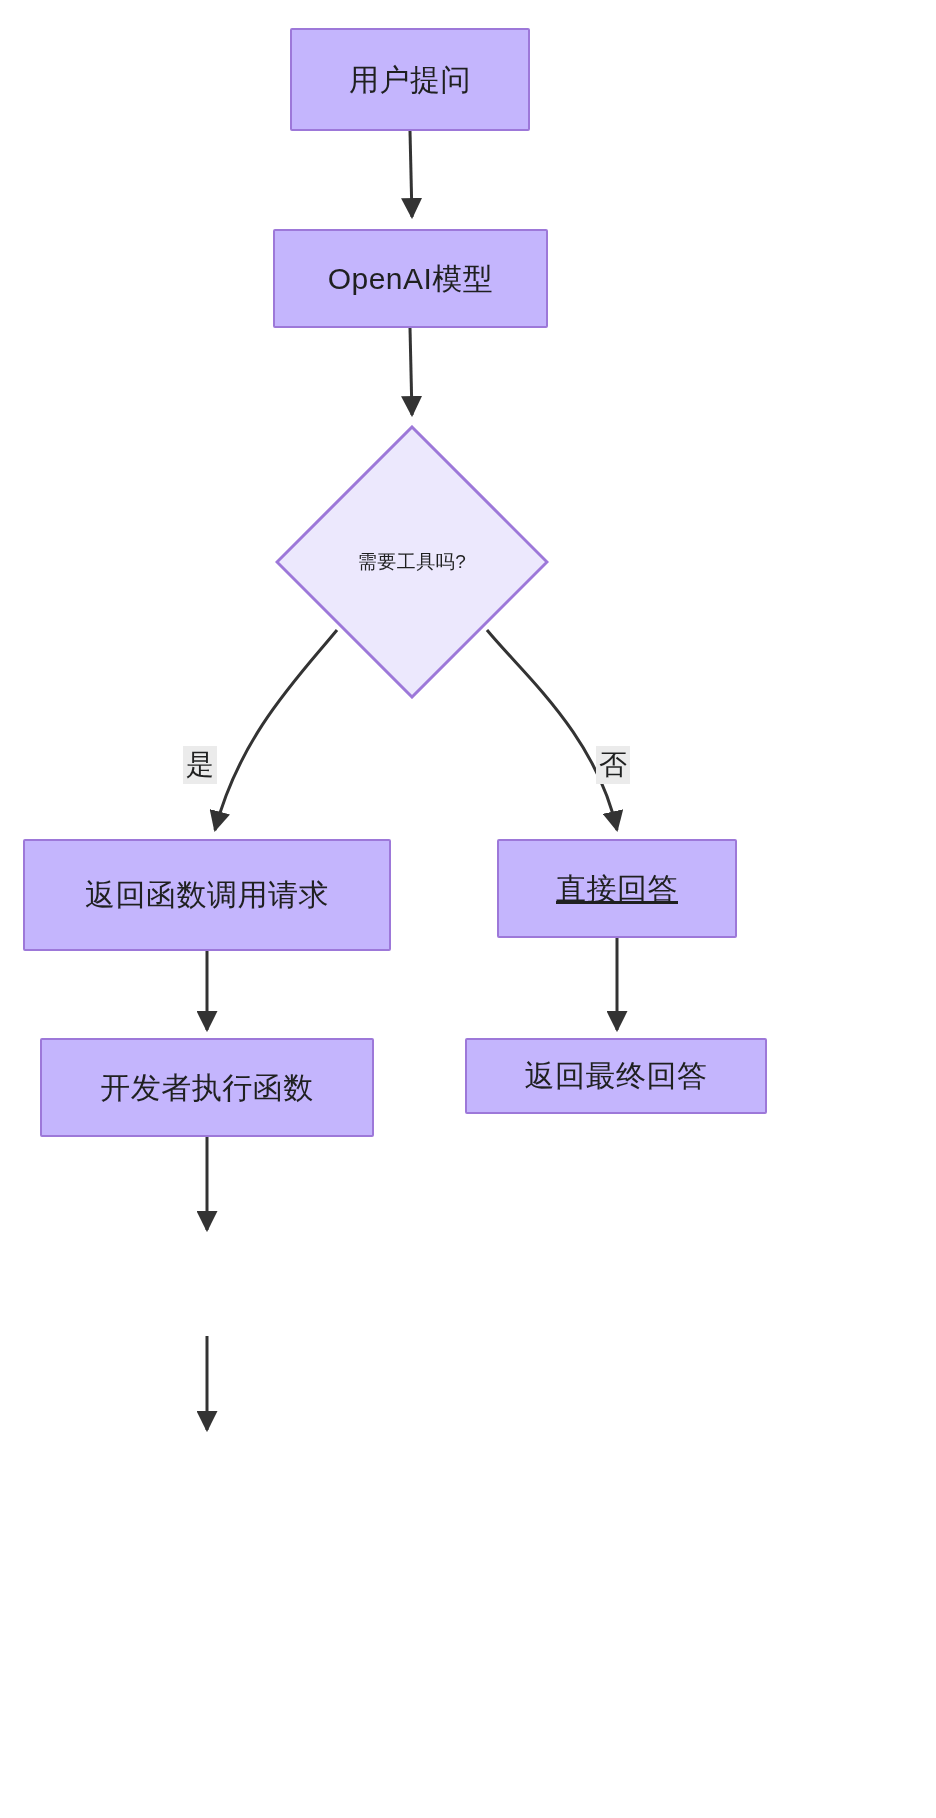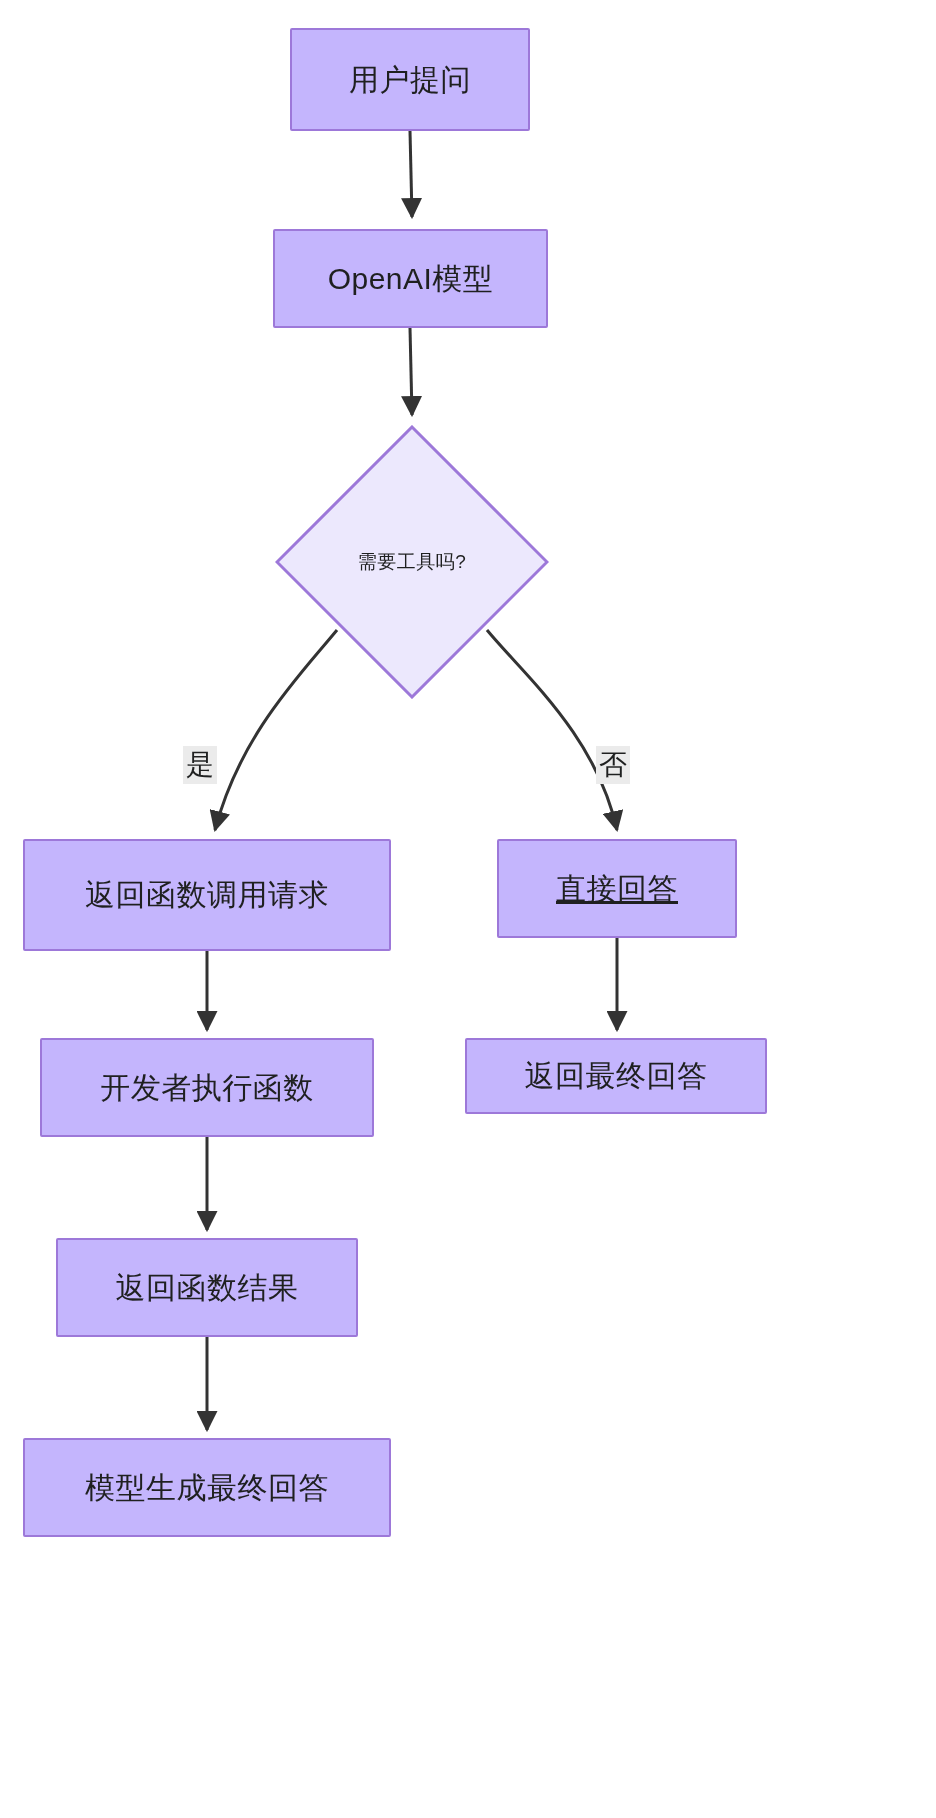--- a/index.html
+++ b/index.html
@@ -139,21 +139,15 @@
   </div>
 
   <div class="node" style="left:40px; top:1038px; width:334px; height:99px;">
     <span>开发者执行函数</span>
   </div>
 
   <div class="node" style="left:465px; top:1038px; width:302px; height:76px;">
     <span>返回最终回答</span>
   </div>
 
-  <div class="node" style="left:56px; top:1238px; width:302px; height:99px;">
-    <span>返回函数结果</span>
-  </div>
 
-  <div class="node" style="left:23px; top:1438px; width:368px; height:99px;">
-    <span>模型生成最终回答</span>
-  </div>
 
 </div>
 
 </body></html>

